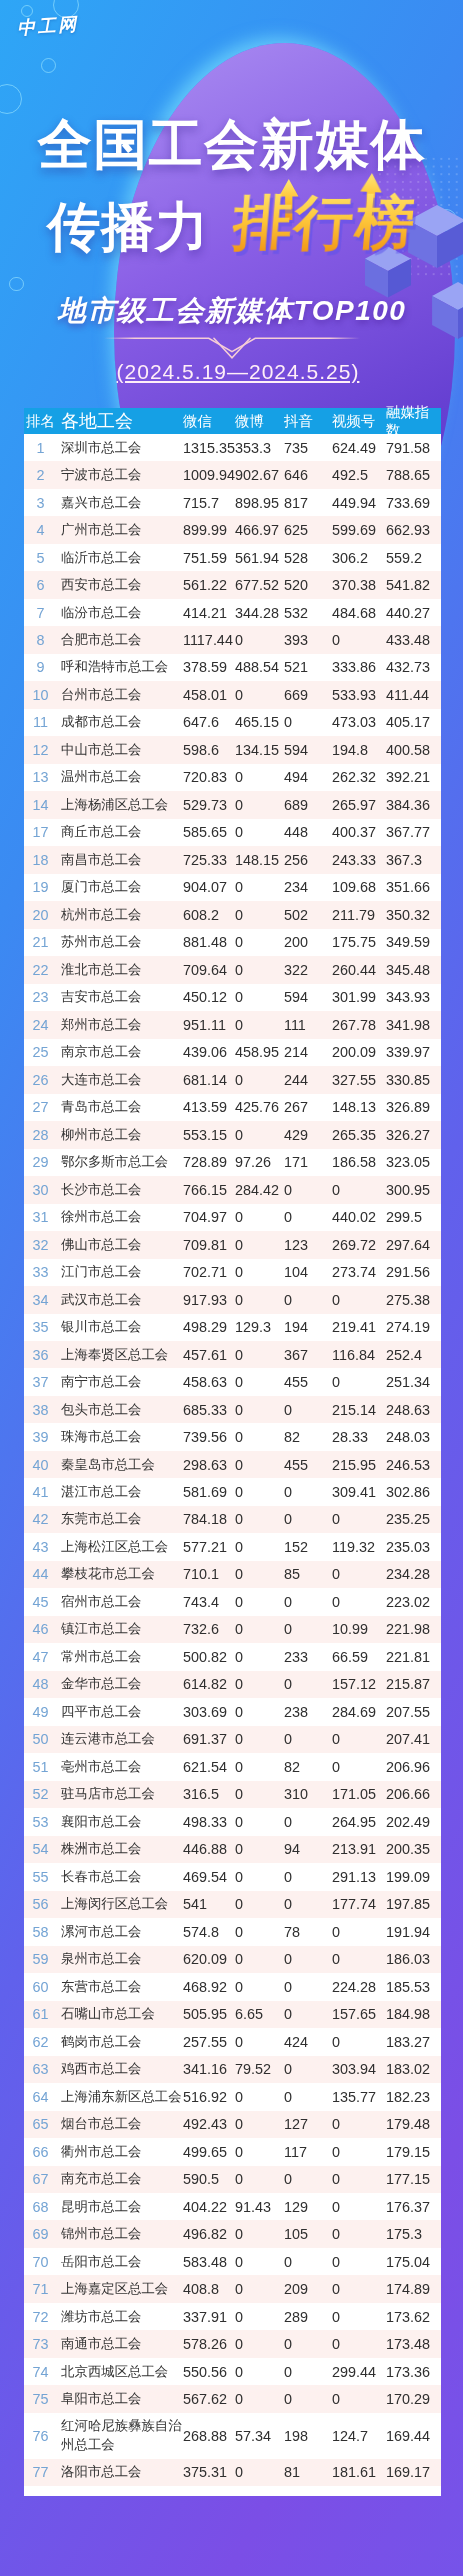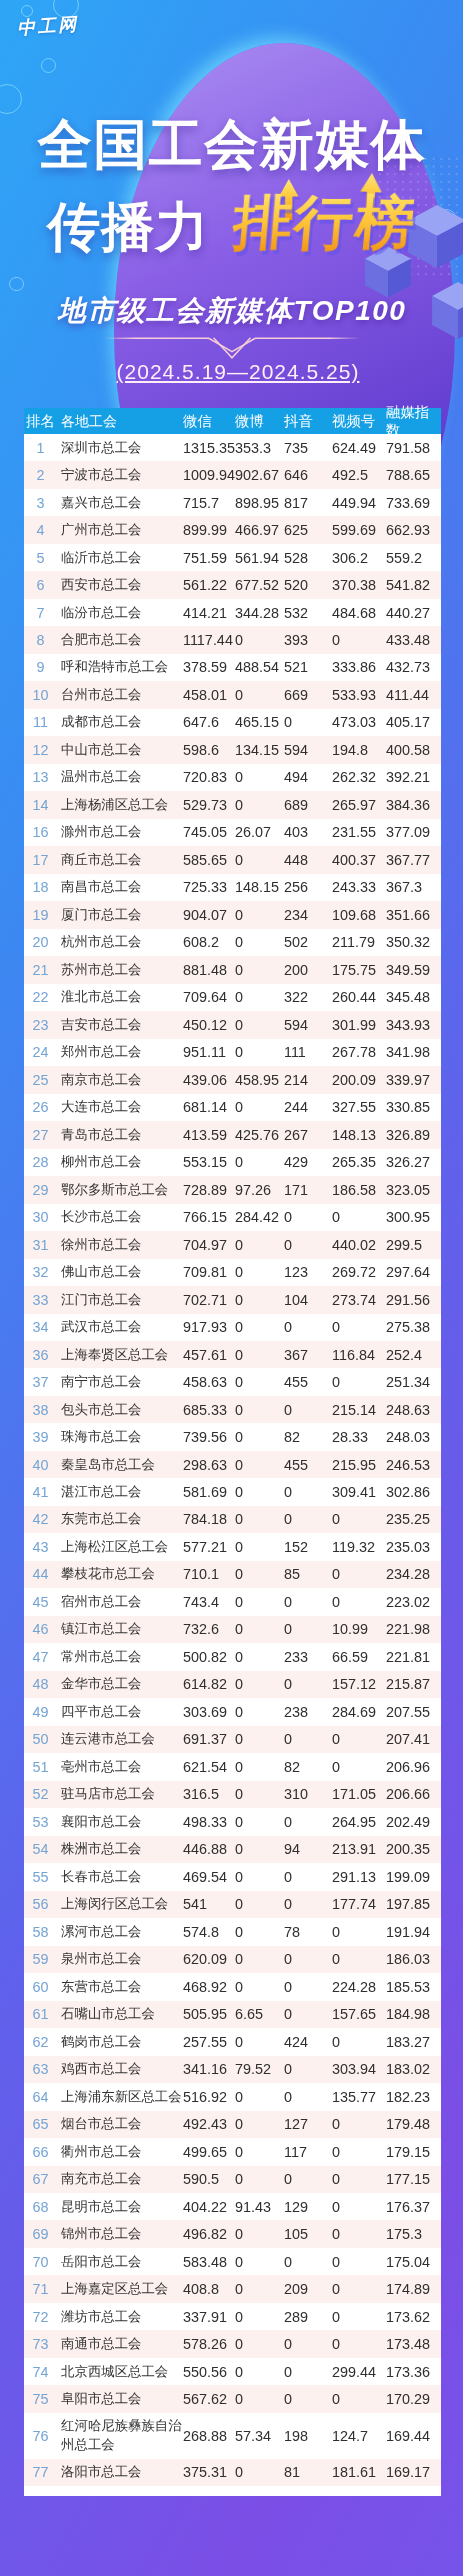--- a/index.html
+++ b/index.html
@@ -68,21 +68,21 @@
   }
   .thead{
     height:26px;background:#15a0e5;display:flex;align-items:center;
     color:#fff;font-size:14.4px;font-weight:500;
   }
   .row{display:flex;align-items:center;padding:4.6px 0;background:#fff;}
   .tbody .row:nth-child(even){background:#fdf1ef;}
   .c{box-sizing:border-box;line-height:18.3px;}
   .c.rank{width:33px;text-align:center;color:#74a4d4;font-size:14.4px;}
   .c.name{width:126px;padding-left:4.1px;color:#333;font-size:13.4px;font-weight:500;}
-  .thead .c.name{font-size:14px;color:#fff;}
+  .thead .c.name{font-size:18px;color:#fff;}
   .c.wechat{width:52px;}
   .c.weibo{width:49px;}
   .c.douyin{width:48px;}
   .c.video{width:54px;}
   .c.index{width:55px;}
   .c.num{color:#2f2f2f;font-size:14.4px;font-weight:500;text-align:left;}
   .thead .c{color:#fff;font-weight:500;font-size:14.4px;}
 </style>
 </head>
 <body>
@@ -303,29 +303,20 @@
     <div class="c rank">14</div>
     <div class="c name">上海杨浦区总工会</div>
     <div class="c num wechat">529.73</div>
     <div class="c num weibo">0</div>
     <div class="c num douyin">689</div>
     <div class="c num video">265.97</div>
     <div class="c num index">384.36</div>
   </div>
 
 
-  <div class="row">
-    <div class="c rank">16</div>
-    <div class="c name">滁州市总工会</div>
-    <div class="c num wechat">745.05</div>
-    <div class="c num weibo">26.07</div>
-    <div class="c num douyin">403</div>
-    <div class="c num video">231.55</div>
-    <div class="c num index">377.09</div>
-  </div>
 
   <div class="row">
     <div class="c rank">17</div>
     <div class="c name">商丘市总工会</div>
     <div class="c num wechat">585.65</div>
     <div class="c num weibo">0</div>
     <div class="c num douyin">448</div>
     <div class="c num video">400.37</div>
     <div class="c num index">367.77</div>
   </div>
@@ -493,20 +484,29 @@
   <div class="row">
     <div class="c rank">34</div>
     <div class="c name">武汉市总工会</div>
     <div class="c num wechat">917.93</div>
     <div class="c num weibo">0</div>
     <div class="c num douyin">0</div>
     <div class="c num video">0</div>
     <div class="c num index">275.38</div>
   </div>
 
+  <div class="row">
+    <div class="c rank">35</div>
+    <div class="c name">银川市总工会</div>
+    <div class="c num wechat">498.29</div>
+    <div class="c num weibo">129.3</div>
+    <div class="c num douyin">194</div>
+    <div class="c num video">219.41</div>
+    <div class="c num index">274.19</div>
+  </div>
 
   <div class="row">
     <div class="c rank">36</div>
     <div class="c name">上海奉贤区总工会</div>
     <div class="c num wechat">457.61</div>
     <div class="c num weibo">0</div>
     <div class="c num douyin">367</div>
     <div class="c num video">116.84</div>
     <div class="c num index">252.4</div>
   </div>

